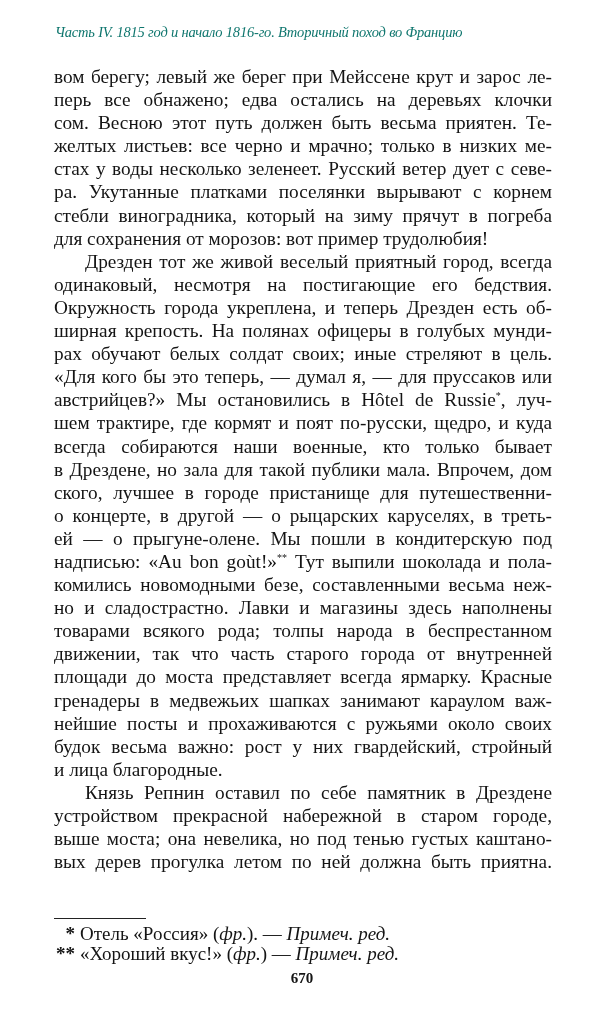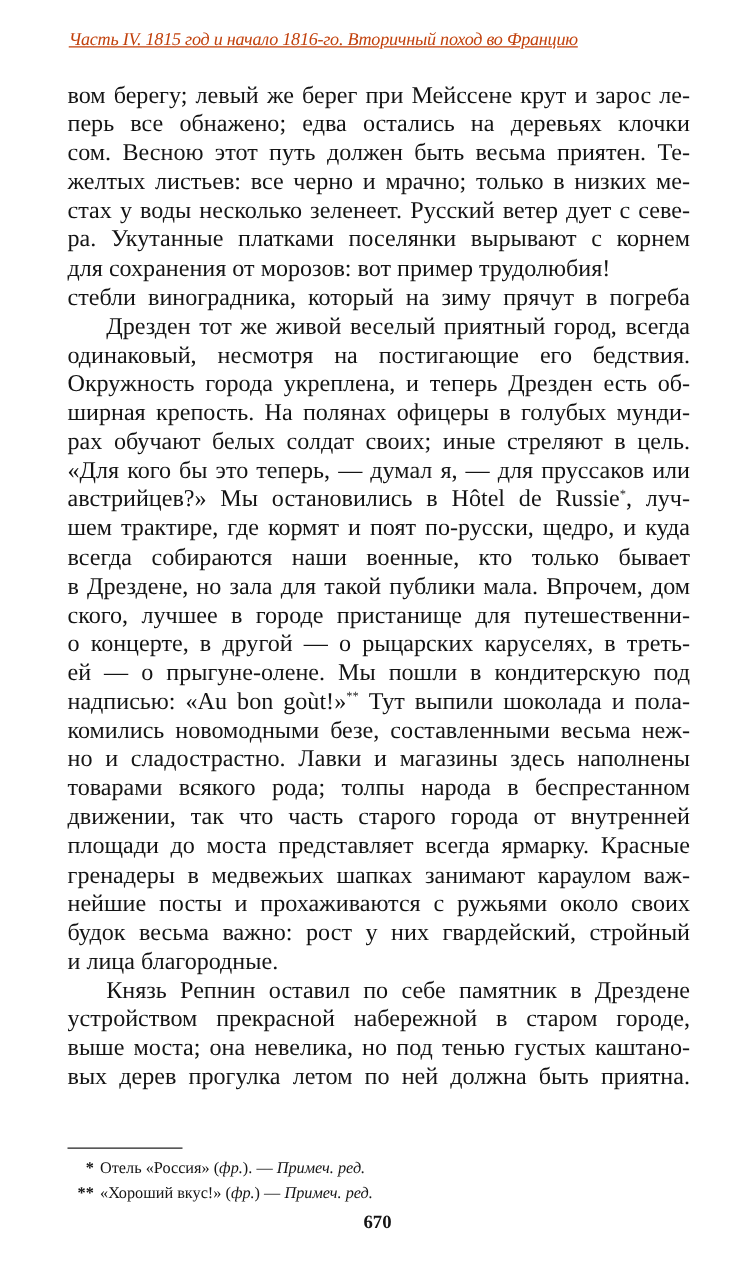--- a/index.html
+++ b/index.html
@@ -17,22 +17,21 @@
     }
     .running-head {
       position: absolute;
       left: 55px;
       top: 24px;
       width: 500px;
       font-size: 14.5px;
       font-style: italic;
       letter-spacing: -0.2px;
       white-space: nowrap;
-      color: #c2410c;
-      text-decoration: underline;
+      color: #0f766e;
     }
     .body-text {
       position: absolute;
       left: 54px;
       top: 65px;
       width: 498px;
       font-size: 19.3px;
       line-height: 23.1px;
     }
     .line {
@@ -62,21 +61,21 @@
       top: 918px;
       width: 92px;
       height: 1px;
       background: #222;
     }
     .footnotes {
       position: absolute;
       left: 54px;
       top: 924px;
       width: 500px;
-      font-size: 13px;
+      font-size: 19px;
       line-height: 20px;
     }
     .fn {
       display: block;
       white-space: nowrap;
     }
     .fn-mark {
       display: inline-block;
       width: 26px;
       text-align: right;
@@ -101,22 +100,22 @@
 
 <div class="running-head">Часть IV. 1815 год и начало 1816-го. Вторичный поход во Францию</div>
 
 <div class="body-text">
   <span class="line">вом берегу; левый же берег при Мейссене крут и зарос ле-</span>
   <span class="line">перь все обнажено; едва остались на деревьях клочки</span>
   <span class="line">сом. Весною этот путь должен быть весьма приятен. Те-</span>
   <span class="line">желтых листьев: все черно и мрачно; только в низких ме-</span>
   <span class="line">стах у воды несколько зеленеет. Русский ветер дует с севе-</span>
   <span class="line">ра. Укутанные платками поселянки вырывают с корнем</span>
+  <span class="line">стебли виноградника, который на зиму прячут в погреба</span>
   <span class="line last">для сохранения от морозов: вот пример трудолюбия!</span>
-  <span class="line">стебли виноградника, который на зиму прячут в погреба</span>
   <span class="line indent">Дрезден тот же живой веселый приятный город, всегда</span>
   <span class="line">одинаковый, несмотря на постигающие его бедствия.</span>
   <span class="line">Окружность города укреплена, и теперь Дрезден есть об-</span>
   <span class="line">ширная крепость. На полянах офицеры в голубых мунди-</span>
   <span class="line">рах обучают белых солдат своих; иные стреляют в цель.</span>
   <span class="line">«Для кого бы это теперь, — думал я, — для пруссаков или</span>
   <span class="line"><span>австрийцев?» Мы остановились в Hôtel de Russie</span><sup class="fnref">*</sup><span>, луч-</span></span>
   <span class="line">шем трактире, где кормят и поят по-русски, щедро, и куда</span>
   <span class="line">всегда собираются наши военные, кто только бывает</span>
   <span class="line">в Дрездене, но зала для такой публики мала. Впрочем, дом</span>

